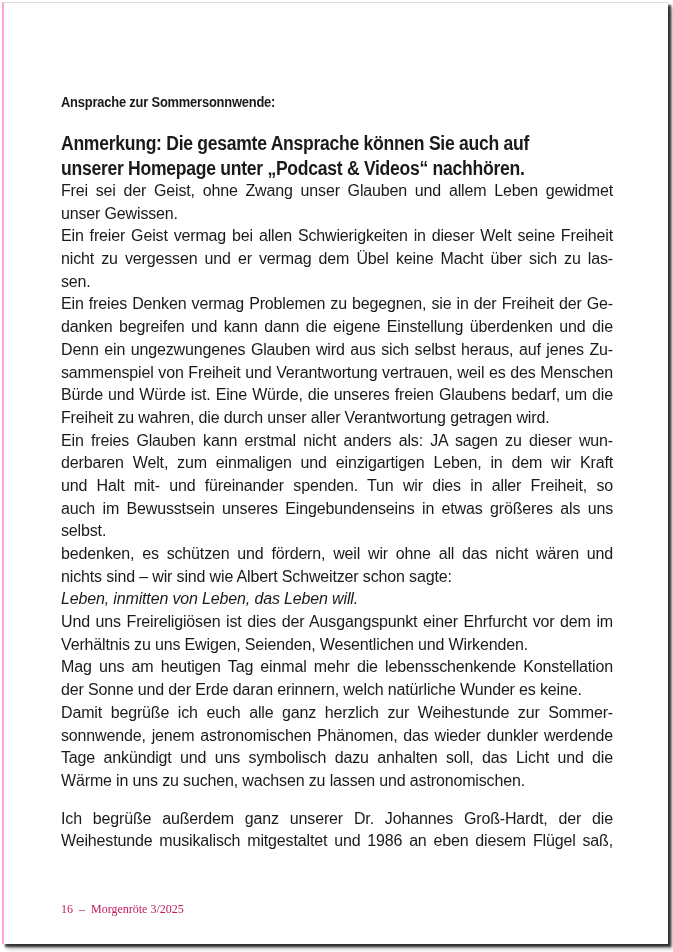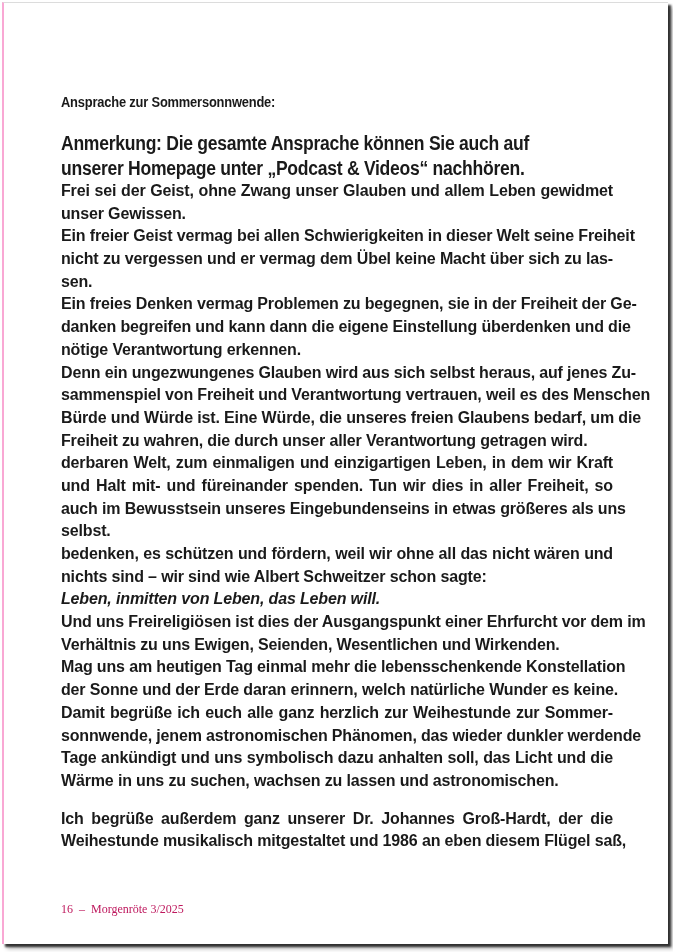--- a/index.html
+++ b/index.html
@@ -53,21 +53,20 @@
       font-weight: bold;
       letter-spacing: -0.3px;
       transform: scaleX(0.9);
       transform-origin: left top;
     }
     .body-text {
       position: absolute;
       top: 177px;
       left: 0;
       width: 552px;
-      font-weight: bold;
     }
     .line {
       font-size: 16px;
       line-height: 22.7px;
       height: 22.7px;
       white-space: nowrap;
       text-align: justify;
       text-align-last: justify;
       letter-spacing: -0.15px;
     }
@@ -108,29 +107,29 @@
           <div class="line last">unser Gewissen.</div>
         </div>
         <div>
           <div class="line">Ein freier Geist vermag bei allen Schwierigkeiten in dieser Welt seine Freiheit</div>
           <div class="line">nicht zu vergessen und er vermag dem Übel keine Macht über sich zu las-</div>
           <div class="line last">sen.</div>
         </div>
         <div>
           <div class="line">Ein freies Denken vermag Problemen zu begegnen, sie in der Freiheit der Ge-</div>
           <div class="line">danken begreifen und kann dann die eigene Einstellung überdenken und die</div>
-          <div class="line last">nötige Verantwortung erkennen.</div>
         </div>
         <div>
           <div class="line">Denn ein ungezwungenes Glauben wird aus sich selbst heraus, auf jenes Zu-</div>
           <div class="line">sammenspiel von Freiheit und Verantwortung vertrauen, weil es des Menschen</div>
           <div class="line">Bürde und Würde ist. Eine Würde, die unseres freien Glaubens bedarf, um die</div>
           <div class="line last">Freiheit zu wahren, die durch unser aller Verantwortung getragen wird.</div>
         </div>
         <div>
+          <div class="line">Ein freies Glauben kann erstmal nicht anders als: JA sagen zu dieser wun-</div>
           <div class="line">derbaren Welt, zum einmaligen und einzigartigen Leben, in dem wir Kraft</div>
           <div class="line">und Halt mit- und füreinander spenden. Tun wir dies in aller Freiheit, so</div>
           <div class="line">auch im Bewusstsein unseres Eingebundenseins in etwas größeres als uns</div>
           <div class="line last">selbst.</div>
         </div>
         <div>
           <div class="line">bedenken, es schützen und fördern, weil wir ohne all das nicht wären und</div>
           <div class="line last">nichts sind – wir sind wie Albert Schweitzer schon sagte:</div>
         </div>
         <div>

